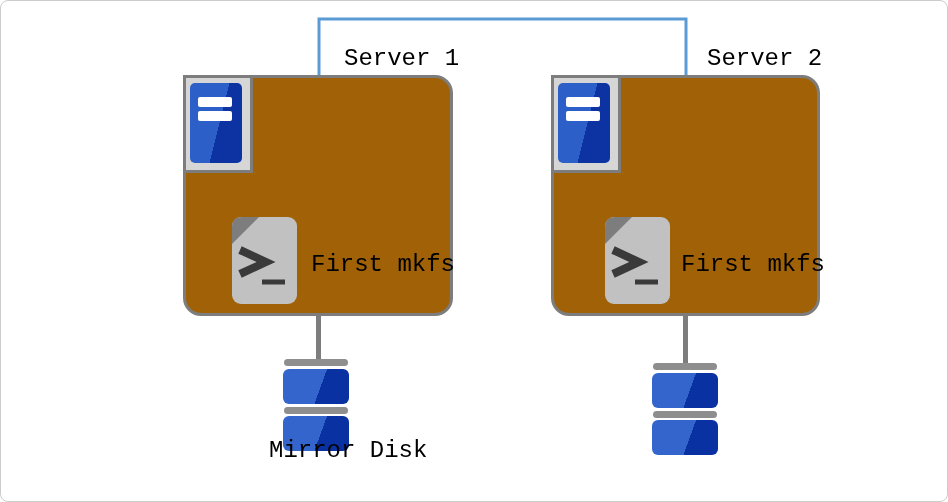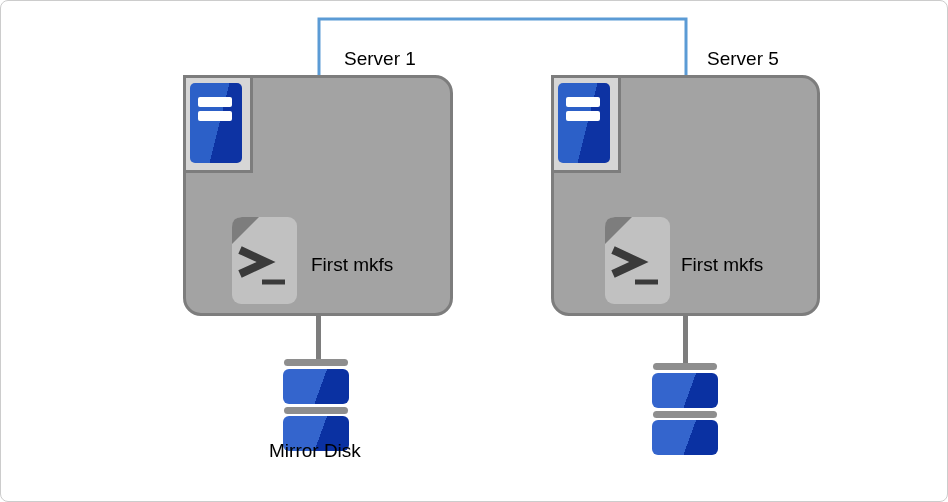--- a/index.html
+++ b/index.html
@@ -3,23 +3,23 @@
 <meta charset="utf-8">
 <style>
   html,body{margin:0;padding:0;background:#fff;font-family:"Liberation Sans",sans-serif;}
   .canvas{
     position:relative;width:948px;height:502px;box-sizing:border-box;
     background:#fff;border:1px solid var(--canvas-border,#ccc);border-radius:8px;overflow:hidden;
   }
   .wires{position:absolute;left:0;top:0;}
   .blue-wire{fill:none;stroke:var(--connector-blue,#5b9bd5);stroke-width:3;}
   .gray-wire{fill:none;stroke:var(--outline-gray,#7d7d7d);stroke-width:5;}
-  .label{position:absolute;color:#000;font-size:19px;line-height:20px;white-space:nowrap;}
+  .label{position:absolute;color:#000;font-size:24px;line-height:20px;white-space:nowrap;font-family:Liberation Mono, monospace;}
   .server-box{
-    position:absolute;top:74px;height:241px;box-sizing:border-box;background:#a3a3a3;
+    position:absolute;top:74px;height:241px;box-sizing:border-box;background:#a16207;
     border:3px solid var(--outline-gray,#7d7d7d);border-radius:18px;
   }
   .icon-frame{
     position:absolute;left:-3px;top:-3px;width:70px;height:98px;box-sizing:border-box;
     border:3px solid var(--outline-gray,#7d7d7d);background:var(--frame-fill,#d6d6d6);
   }
   .server-panel{
     position:absolute;left:4px;top:5px;width:52px;height:80px;border-radius:5px;
     background:linear-gradient(104deg,var(--panel-blue-light,#2c60c8) 55%,var(--panel-blue-dark,#0d33a3) 55%);
   }
@@ -40,21 +40,21 @@
 
 <div class="canvas">
 
   <svg class="wires" width="948" height="502">
     <polyline class="blue-wire" points="318,76 318,18 685,18 685,76"></polyline>
     <line class="gray-wire" x1="317.5" y1="313" x2="317.5" y2="360"></line>
     <line class="gray-wire" x1="684.5" y1="313" x2="684.5" y2="364"></line>
   </svg>
 
   <div class="label" style="left:343px;top:48px">Server 1</div>
-  <div class="label" style="left:706px;top:48px">Server 5</div>
+  <div class="label" style="left:706px;top:48px">Server 2</div>
 
   <div class="server-box" style="left:182px;width:270px">
     <div class="icon-frame">
       <div class="server-panel">
         <div class="server-slot" style="top:14px"></div>
         <div class="server-slot" style="top:28px"></div>
       </div>
     </div>
     <svg class="script-icon" style="left:45px;top:138px" width="67" height="89" viewBox="0 0 67 89">
       <rect class="doc-body" x="1" y="1" width="65" height="87" rx="9"></rect>

